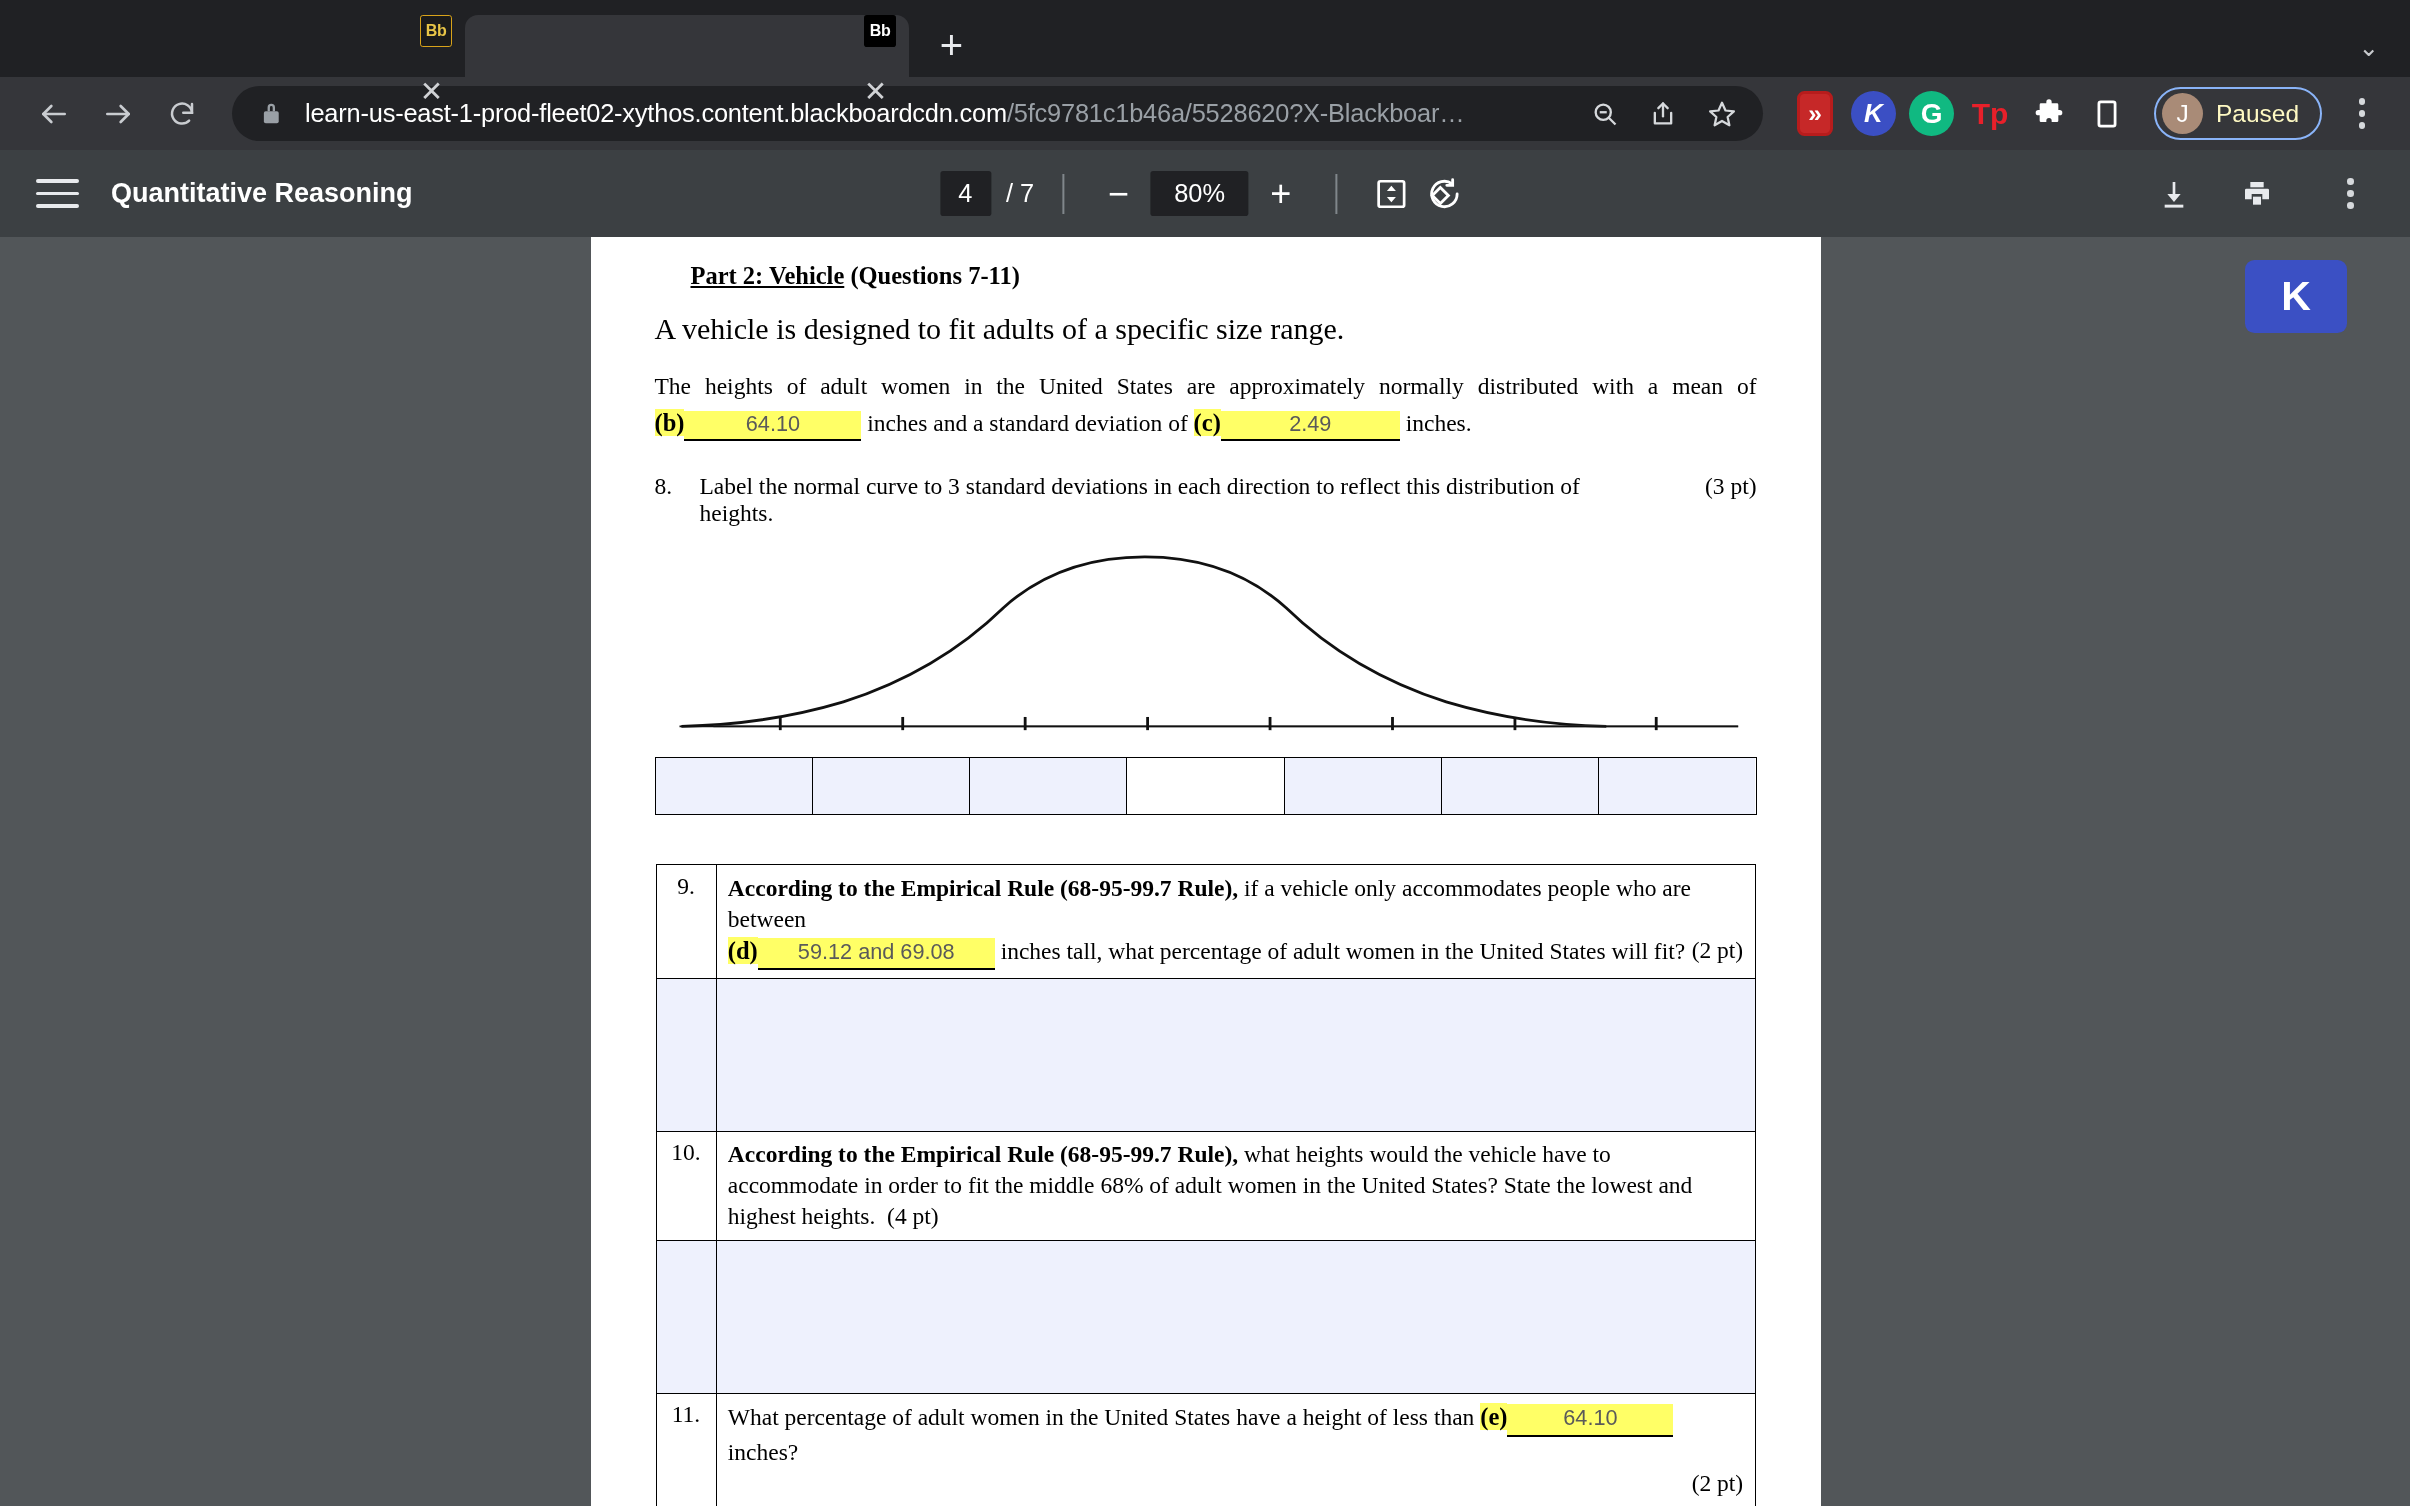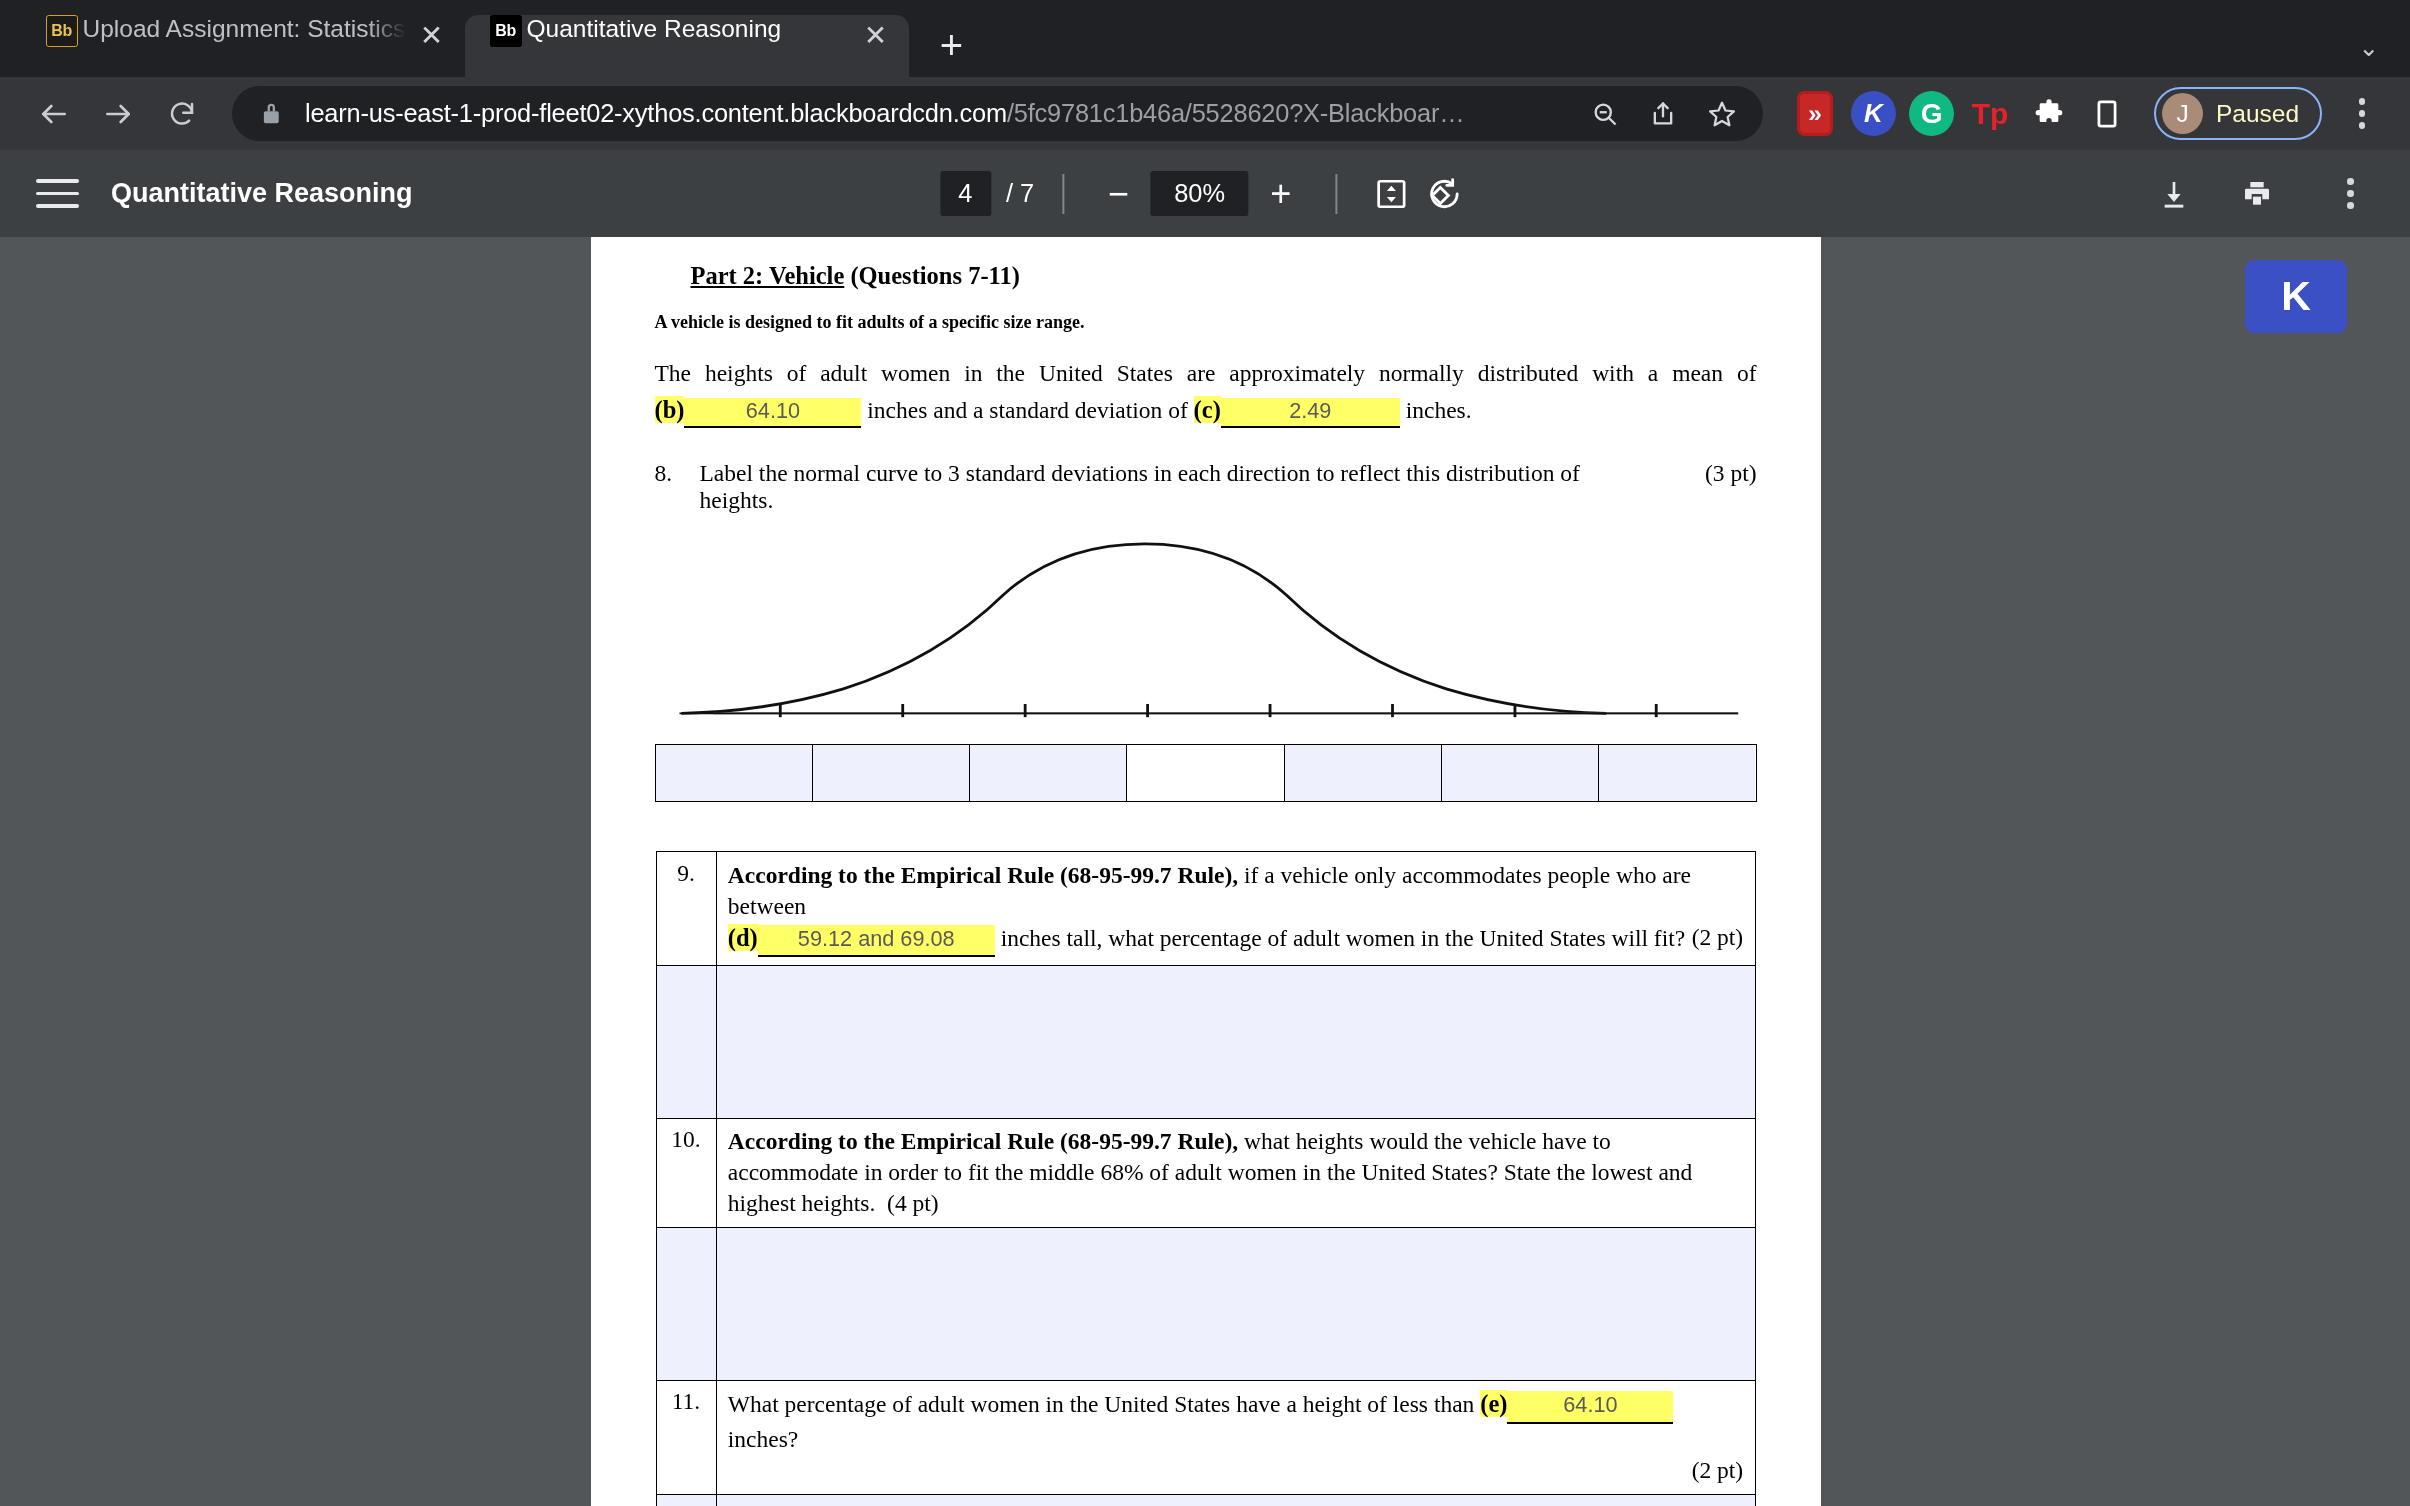--- a/index.html
+++ b/index.html
@@ -12,22 +12,22 @@
 
   
   #browser { width: 2411px; height: 1507px; display: flex; flex-direction: column; }
 
   .tabstrip {
     height: 77px; background: #202124;
     display: flex; align-items: flex-end; padding-left: 21px; position: relative;
     flex: none;
   }
   .tab {
-    height: 62px; display: flex; align-items: flex-start; gap: 5px;
-    padding: 0 13px 0 24.5px; border-radius: 13px 13px 0 0; position: relative;
+    height: 62px; display: flex; align-items: flex-end; gap: 12px;
+    padding: 0 13px 0 24.5px; border-radius: 13px 13px 0 0; position: relative; flex-direction: column;
   }
   .tab.inactive { width: 444px; color: #bdc1c6; }
   .tab.active { width: 444px; background: #35363a; color: #ffffff; }
   .tab-fav {
     width: 32px; height: 32px; flex: none; border-radius: 2.8px;
     display: flex; align-items: center; justify-content: center;
     font-size: 16px; font-weight: bold; letter-spacing: -0.5px;
   }
   .fav-bb-outline { background: #1b1b1b; color: #e8c547; border: 1.9px solid #d8a31a; }
   .fav-bb-solid { background: #000000; color: #ffffff; }
@@ -149,21 +149,21 @@
     position: absolute; right: 64px; top: 22.6px; width: 102px; height: 73px;
     background: #3b50c4; border-radius: 9.4px; color: #fff;
     display: flex; align-items: center; justify-content: center;
     font-size: 41px; font-weight: bold; z-index: 5;
   }
 
   
   .doc { font-family: "Liberation Serif", serif; color: #000; }
   .p2-head { font-size: 24.5px; font-weight: bold; margin-top: 24.5px; }
   .p2-head u { text-decoration: underline; margin-left: 36px; }
-  .body-line { font-size: 18px; margin-top: 22.6px; font-weight: bold; }
+  .body-line { font-size: 30px; margin-top: 22.6px; }
   .justified { text-align: justify; text-align-last: justify; font-size: 23.5px; margin-top: 26px; line-height: 1.25; }
   .blank-line {
     display: inline-block; border-bottom: 2.8px solid #000; text-align: center;
     color: #5a5a5a; font-size: 21.7px; vertical-align: baseline;
     font-family: "Liberation Sans", sans-serif; padding-bottom: 1.9px;
   }
   .hl { background: #ffff66; }
   .lbl { font-weight: bold; font-size: 24.5px; }
 
   .q8row { display: flex; gap: 13px; font-size: 23.5px; margin-top: 32px; align-items: baseline; }

